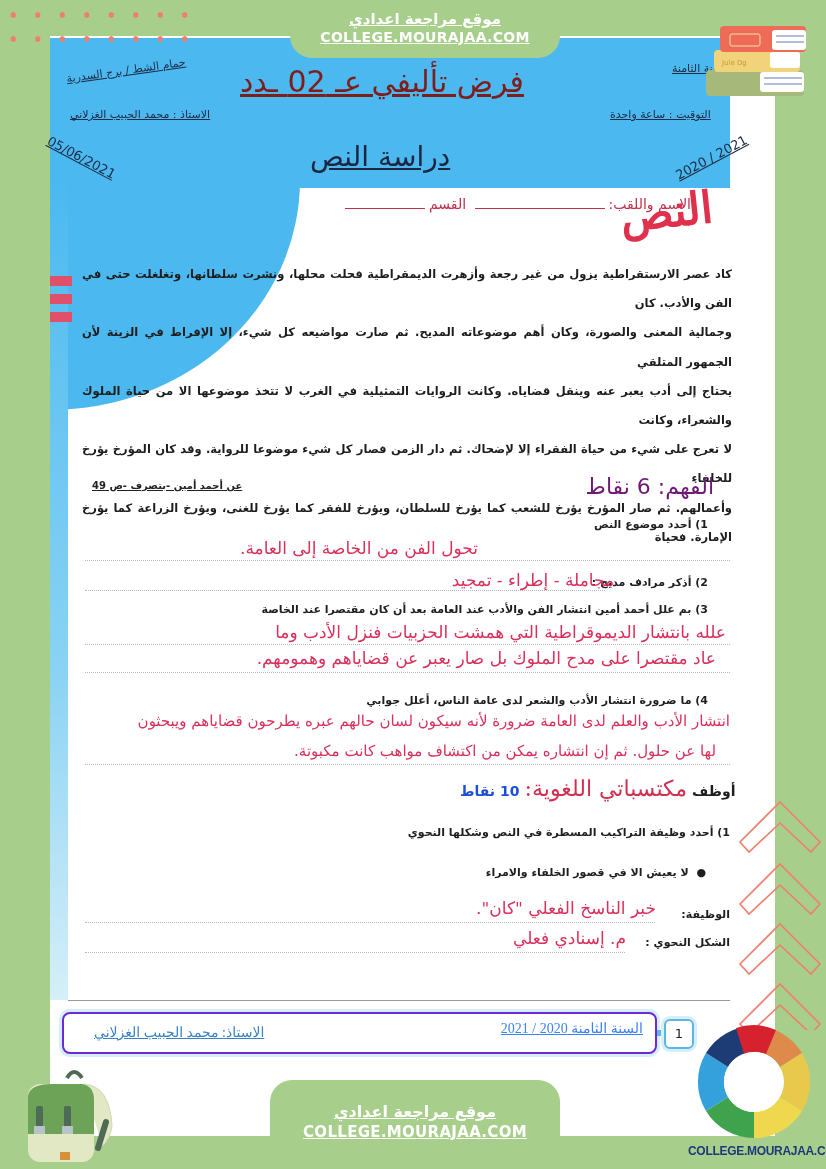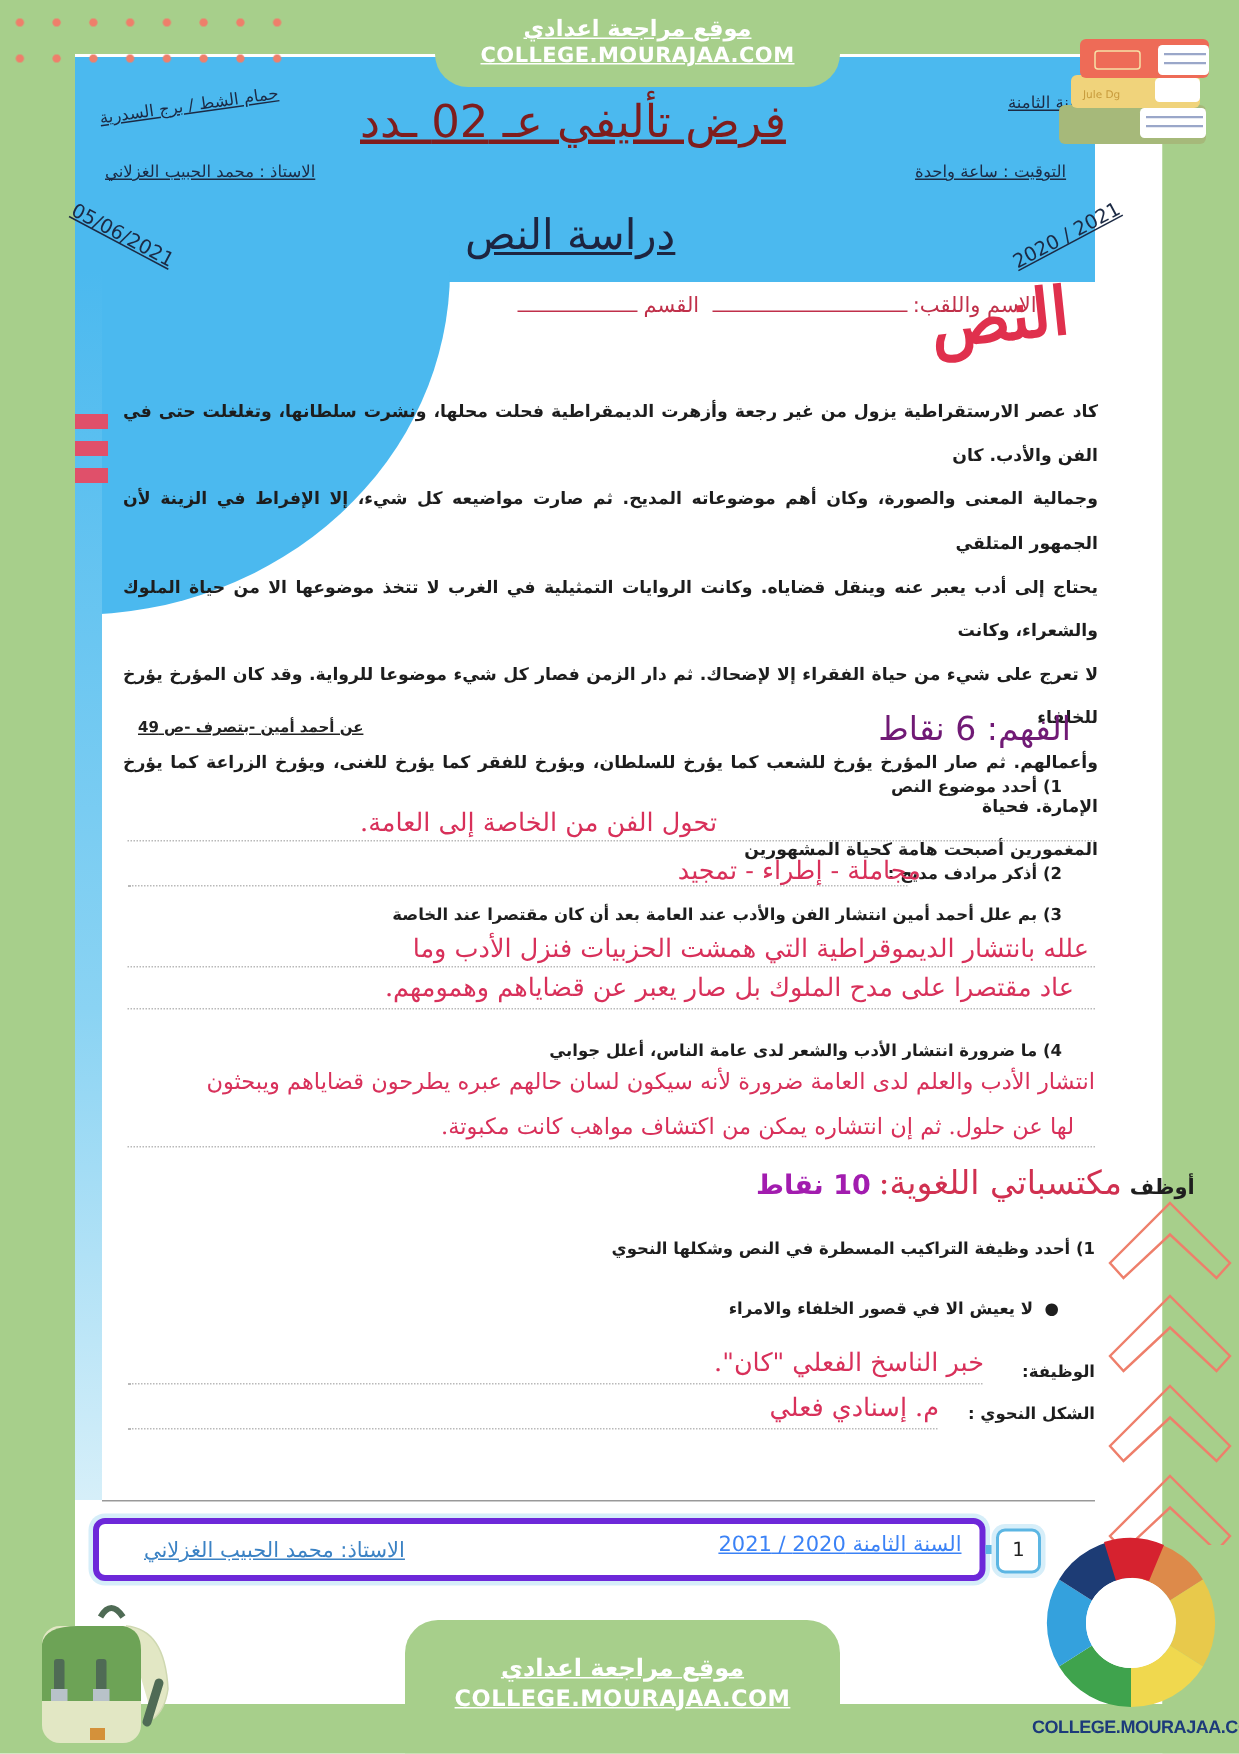--- a/index.html
+++ b/index.html
@@ -93,27 +93,28 @@
     position: absolute; font-size: 17px; color: #d8305a; direction: rtl; font-family: "DejaVu Serif", serif;
   }
   .line {
     position: absolute; border-bottom: 1px dotted #b9b9b9; height: 1px;
   }
   .section2 {
     position: absolute; left: 460px; top: 776px; direction: rtl; color: #1e1e1e;
   }
   .section2 .a { font-size: 14px; font-weight: bold; }
   .section2 .b { font-size: 22px; color: #d03050; font-family: "DejaVu Serif", serif; }
-  .section2 .c { font-size: 18px; color: #a21caf; font-weight: bold; margin-left: 44px; }
+  .section2 .c { font-size: 14px; color: #1d4ed8; font-weight: bold; }
 
   
   .footer-box {
     position: absolute; left: 62px; top: 1012px; width: 595px; height: 42px;
-    border: 4px solid #6d28d9; border-radius: 8px; background: #fff;
+    border: 2px solid #6d28d9; border-radius: 8px; background: #fff;
     box-shadow: 0 0 0 3px #d6eef9;
+    font-family: Liberation Serif, serif;
   }
   .footer-box .l { position: absolute; left: 30px; top: 10px; font-size: 14px; color: #3b82c4; text-decoration: underline; direction: rtl; }
   .footer-box .r { position: absolute; right: 12px; top: 6px; font-size: 14px; color: #3b82f6; text-decoration: underline; direction: rtl; }
   .footer-connector { position: absolute; left: 657px; top: 1030px; width: 14px; height: 6px; background: #5cb6e3; }
   .page-num {
     position: absolute; left: 664px; top: 1019px; width: 30px; height: 30px;
     border: 2px solid #5cb6e3; border-radius: 6px; background: #fff;
     box-shadow: 0 0 0 3px #d6eef9;
     font-size: 13px; text-align: center; line-height: 26px; color: #222;
   }
@@ -161,21 +162,20 @@
   <span>الاسم واللقب:</span><span class="dash"></span>
   <span>القسم</span><span class="dash s"></span>
 </div>
 
 <div class="passage">
   <div>كاد عصر الارستقراطية يزول من غير رجعة وأزهرت الديمقراطية فحلت محلها، ونشرت سلطانها، وتغلغلت حتى في الفن والأدب. كان</div>
   <div>وجمالية المعنى والصورة، وكان أهم موضوعاته المديح. ثم صارت مواضيعه كل شيء، إلا الإفراط في الزينة لأن الجمهور المتلقي</div>
   <div>يحتاج إلى أدب يعبر عنه وينقل قضاياه. وكانت الروايات التمثيلية في الغرب لا تتخذ موضوعها الا من حياة الملوك والشعراء، وكانت</div>
   <div>لا تعرج على شيء من حياة الفقراء إلا لإضحاك. ثم دار الزمن فصار كل شيء موضوعا للرواية. وقد كان المؤرخ يؤرخ للخلفاء</div>
   <div>وأعمالهم. ثم صار المؤرخ يؤرخ للشعب كما يؤرخ للسلطان، ويؤرخ للفقر كما يؤرخ للغنى، ويؤرخ الزراعة كما يؤرخ الإمارة. فحياة</div>
-  <div>المغمورين أصبحت هامة كحياة المشهورين</div>
 </div>
 <div class="source">عن أحمد أمين -بتصرف -ص 49</div>
 
 <div class="section-title" style="right:112px; top:474px;">الفهم: 6 نقاط</div>
 
 <div class="q" style="right:118px; top:518px;text-align:right;">1)  أحدد موضوع النص</div>
 <div class="ans" style="right:348px; top:538px;">تحول الفن من الخاصة إلى العامة.</div>
 <div class="line" style="left:85px; top:560px; width:645px;"></div>
 
 <div class="q" style="right:118px; top:576px;margin-left:46px;">2)  أذكر مرادف مديح :</div>

